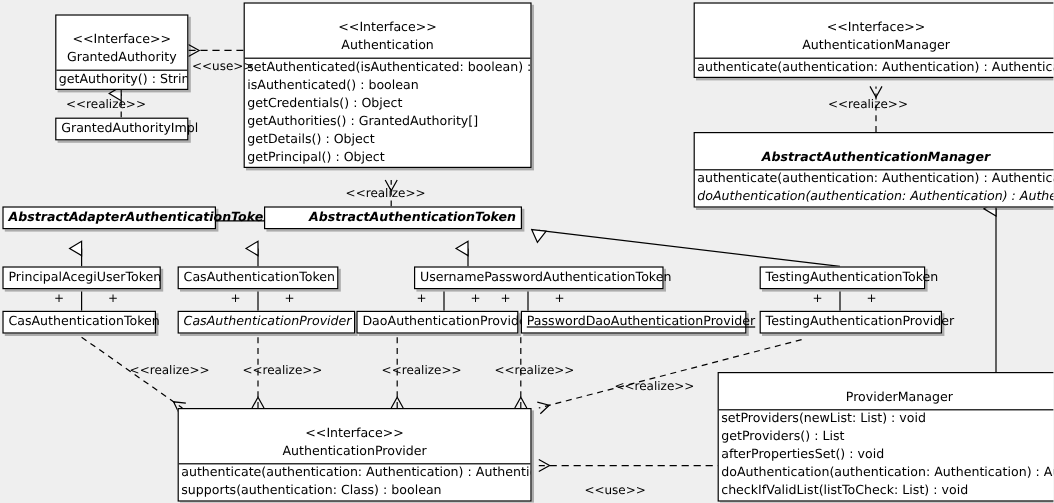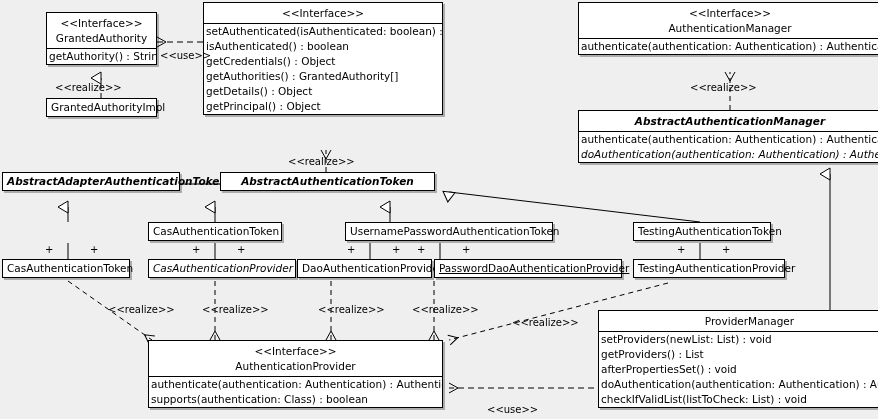--- a/index.html
+++ b/index.html
@@ -23,39 +23,39 @@
   }
   .uml-box {
     position: absolute;
     background: #ffffff;
     border: 1px solid #000000;
     box-sizing: border-box;
     box-shadow: 2px 2px 0 rgba(0,0,0,0.28);
     z-index: 5;
   }
   .hdr {
-    padding: 3px 4px 2px 4px;
+    padding: 13px 4px 2px 4px;
     text-align: center;
     font-size: 10.5px;
     line-height: 14px;
     color: #000;
     white-space: nowrap;
   }
   .hdr .stereo {
     display: block;
     font-size: 10.5px;
     line-height: 15px;
   }
   .hdr .cname {
     display: block;
     font-size: 10.5px;
     line-height: 15px;
   }
   .hdr.italic .cname { font-style: italic; font-weight: bold; }
-  .compact .hdr { line-height: 13px; padding: 2px 4px 2px 4px; }
+  .compact .hdr { line-height: 13px; padding: 2px 4px 2px 4px; text-align: right; }
   .compact .hdr .cname { line-height: 13px; }
   .sep {
     border-top: 1px solid #000;
     height: 0;
     font-size: 0;
   }
   .ops {
     padding: 0;
   }
   .op {
@@ -190,20 +190,21 @@
 
   <div class="uml-box compact" style="left:46px; top:98px; width:111px;">
     <div class="hdr">
       <span class="cname">GrantedAuthorityImpl</span>
     </div>
   </div>
 
   <div class="uml-box" style="left:203px; top:2px; width:240px;">
     <div class="hdr">
       <span class="stereo">&lt;&lt;Interface&gt;&gt;</span>
+      <span class="cname">Authentication</span>
     </div>
     <div class="sep"></div>
     <div class="ops">
       <div class="op">setAuthenticated(isAuthenticated: boolean) : void</div>
       <div class="op">isAuthenticated() : boolean</div>
       <div class="op">getCredentials() : Object</div>
       <div class="op">getAuthorities() : GrantedAuthority[]</div>
       <div class="op">getDetails() : Object</div>
       <div class="op">getPrincipal() : Object</div>
     </div>
@@ -236,20 +237,25 @@
       <span class="cname">AbstractAdapterAuthenticationToken</span>
     </div>
   </div>
 
   <div class="uml-box compact" style="left:220px; top:172px; width:215px;">
     <div class="hdr italic">
       <span class="cname">AbstractAuthenticationToken</span>
     </div>
   </div>
 
+  <div class="uml-box compact" style="left:2px; top:222px; width:132px;">
+    <div class="hdr">
+      <span class="cname">PrincipalAcegiUserToken</span>
+    </div>
+  </div>
 
   <div class="uml-box compact" style="left:148px; top:222px; width:134px;">
     <div class="hdr">
       <span class="cname">CasAuthenticationToken</span>
     </div>
   </div>
 
   <div class="uml-box compact" style="left:633px; top:222px; width:138px;">
     <div class="hdr">
       <span class="cname">TestingAuthenticationToken</span>

